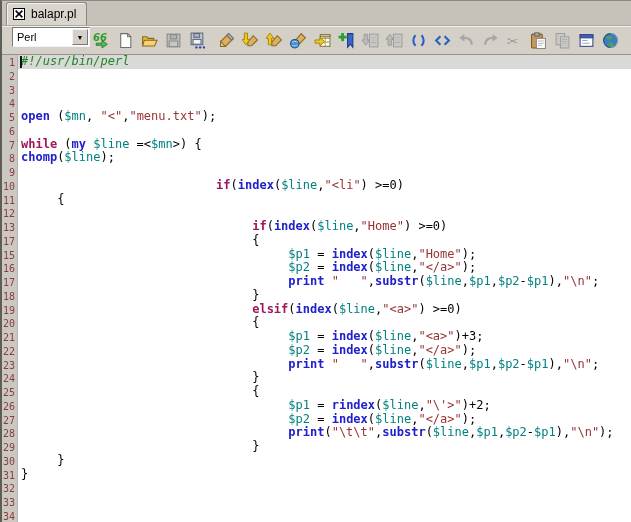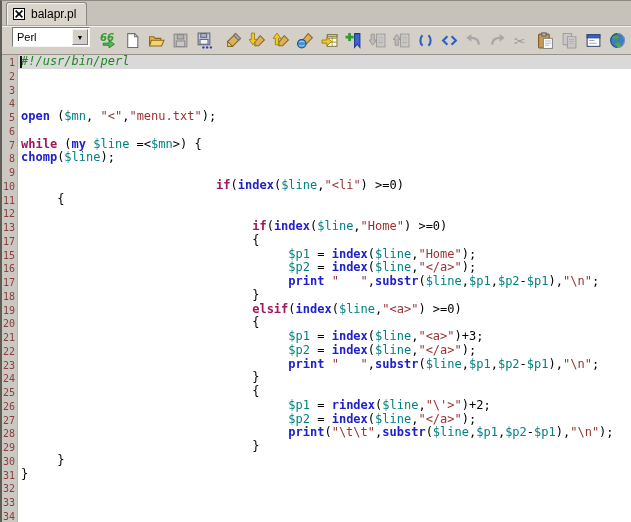--- a/index.html
+++ b/index.html
@@ -52,21 +52,21 @@
   }
   .combo-value{flex:1;padding-left:4px;color:#000;}
   .combo-btn{
     width:16px;height:16px;margin-right:1px;
     background:#D4D0C8;
     border:1px solid;
     border-color:#F4F4F4 #7A7A7A #7A7A7A #F4F4F4;
     display:flex;align-items:center;justify-content:center;
     font-size:7px;color:#000;
   }
-  .tb-icons{display:flex;align-items:center;margin-left:7px;}
+  .tb-icons{display:flex;align-items:center;}
   .tb-btn{
     width:22px;height:24px;margin-right:2px;
     display:flex;align-items:center;justify-content:center;
     border:1px solid transparent;border-radius:2px;
   }
   .tb-btn.grp{margin-left:5px;}
   .tb-ic{width:17px;height:17px;display:block;}
   .tb-ic svg{width:17px;height:17px;display:block;}
   .tb-btn.disabled .tb-ic{filter:grayscale(100%) brightness(1.18) contrast(0.55);opacity:0.85;}
   

